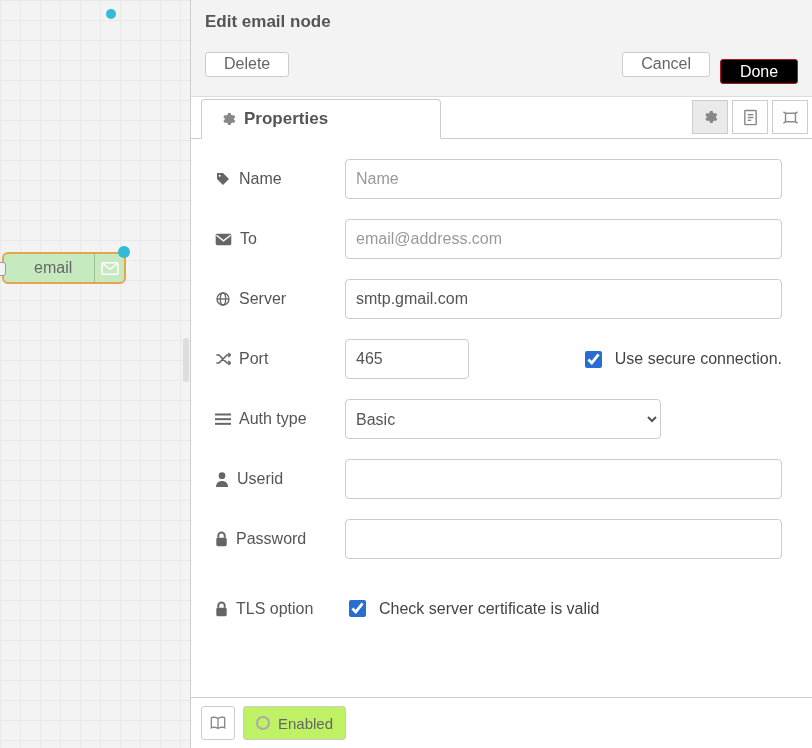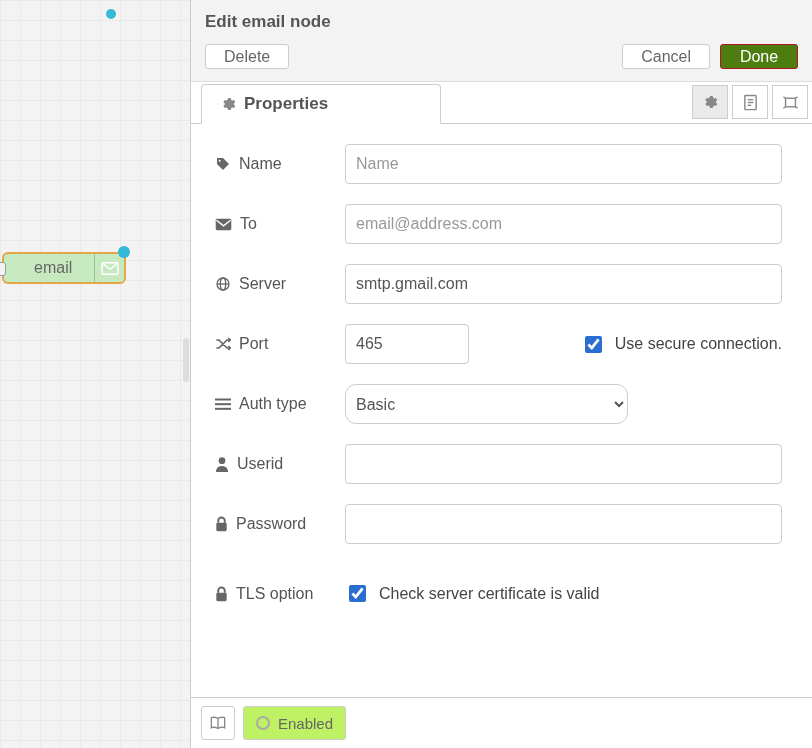--- a/index.html
+++ b/index.html
@@ -38,21 +38,21 @@
     background:#f3f3f3; border-bottom:1px solid #ddd;
     padding:12px 14px 12px 14px;
   }
   .panel-title { font-size:17px; font-weight:bold; color:#555; margin-bottom:12px; }
   .panel-actions { display:flex; align-items:center; }
   .btn {
     height:25px; min-width:78px; padding:0 18px; border:1px solid #ccc; background:#fff; color:#666;
     border-radius:3px; font-size:16px; cursor:pointer; display:inline-flex; align-items:center; justify-content:center;
   }
   .spacer { flex:1; }
-  .btn-danger { background:#4d7c0f; color:#fff; border-color:#ac1625; margin-left:10px; }
+  .btn-danger { background:#000000; color:#fff; border-color:#ac1625; margin-left:10px;margin-top:15px; }
 
   
   .tabs-row { display:flex; align-items:flex-end; border-bottom:1px solid #ccc; height:42px; padding-left:10px; }
   .tab {
     display:flex; align-items:center; gap:8px; padding:0 18px; height:40px;
     border:1px solid #ccc; border-bottom:1px solid #fff; border-radius:4px 4px 0 0;
     background:#fff; position:relative; top:1px; font-weight:bold; color:#555; font-size:17px;
     min-width:240px;
   }
   .right-tabs { margin-left:auto; display:flex; gap:4px; padding-right:4px; padding-bottom:4px; }
@@ -232,21 +232,21 @@
         <span>
           <svg width="16" height="13" viewBox="0 0 24 18" fill="#666">
               <rect x="0" y="0" width="24" height="3"></rect>
               <rect x="0" y="7" width="24" height="3"></rect>
               <rect x="0" y="14" width="24" height="3"></rect>
             </svg>
         </span>
         <span>Auth type</span>
       </div>
       <div class="form-control-wrap">
-        <select style="width:283px;border-radius:11px;">
+        <select style="width:316px;">
           <option>Basic</option>
         </select>
       </div>
     </div>
 
     <div class="form-row">
       <div class="form-label">
         <span>
           <svg width="14" height="16" viewBox="0 0 20 24" fill="#666">
               <circle cx="10" cy="7" r="5"></circle>

